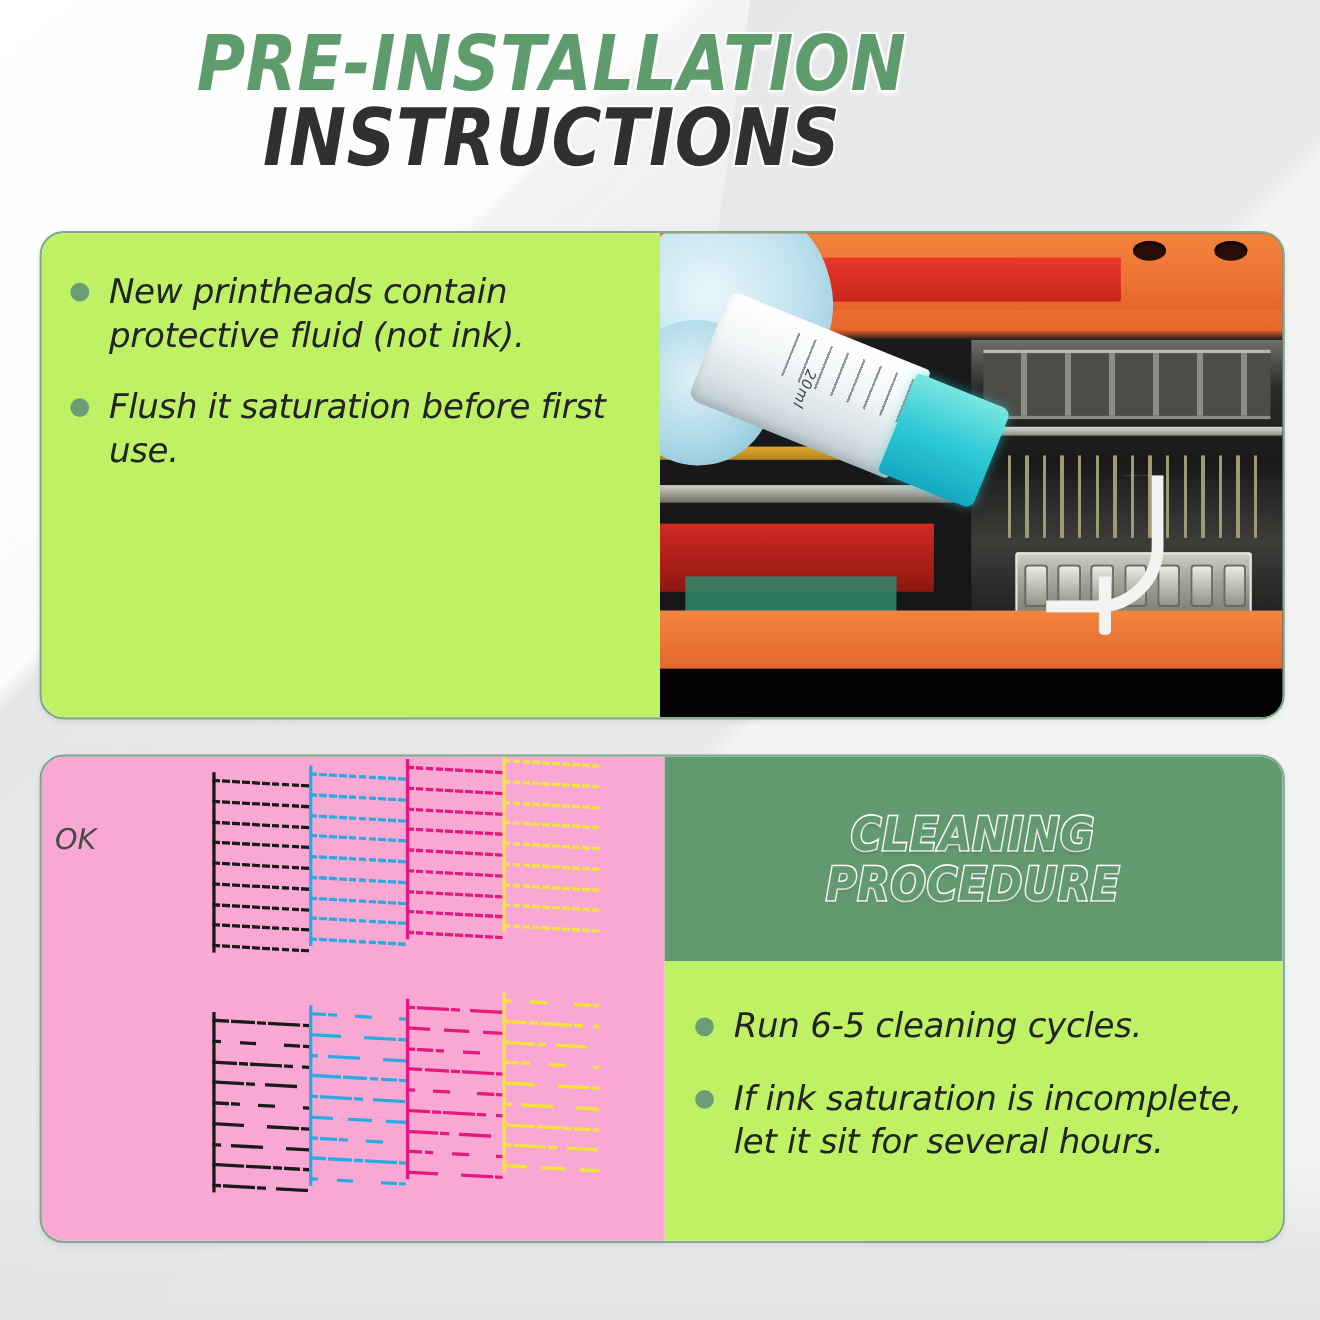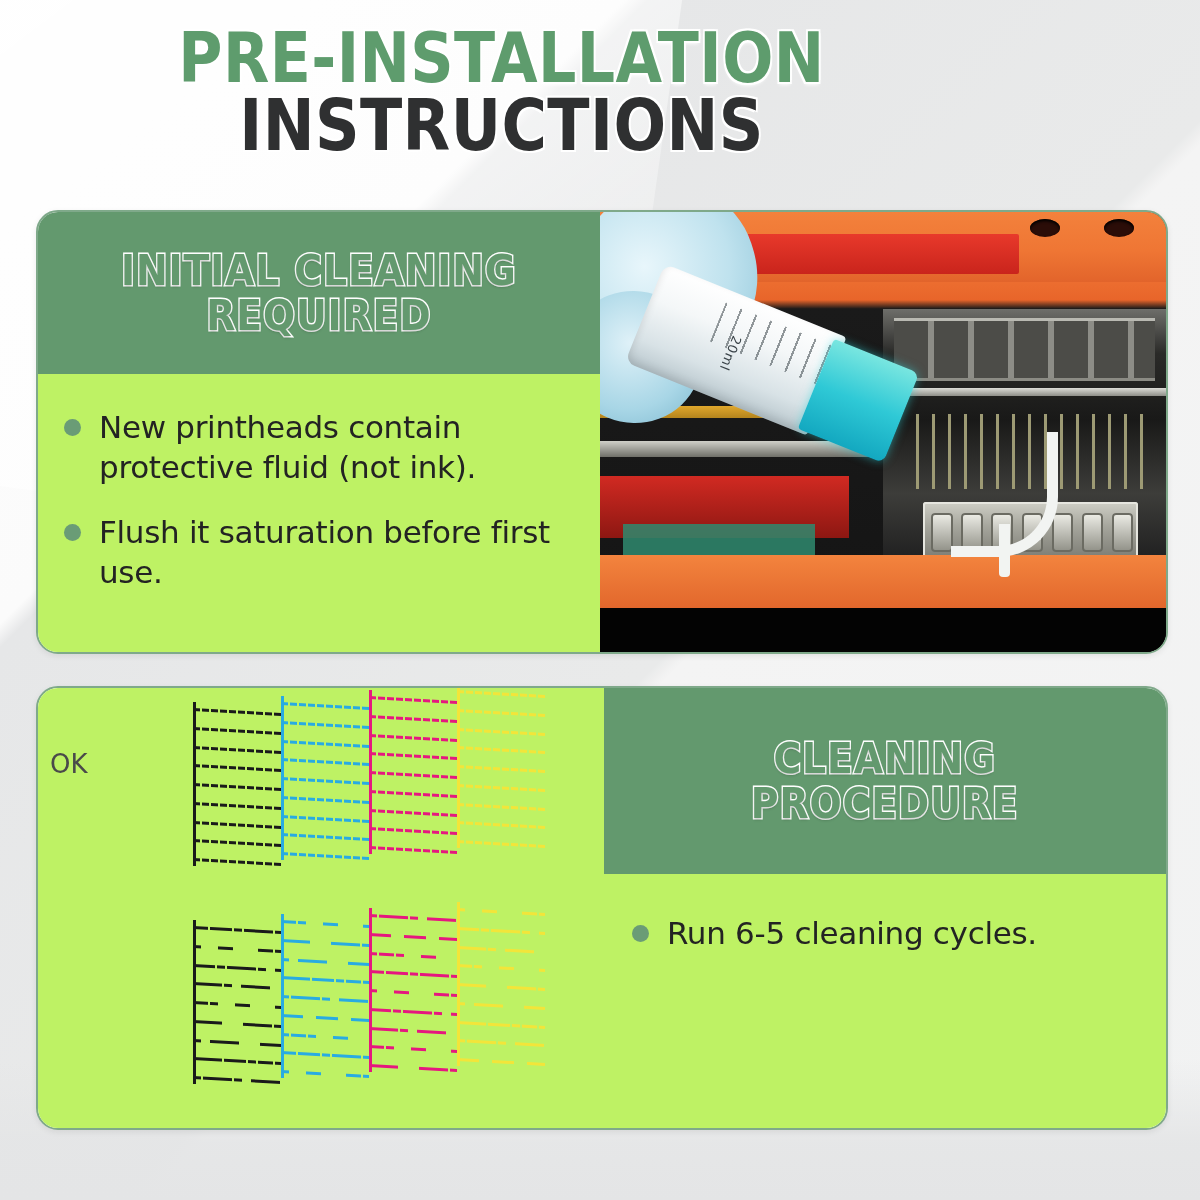--- a/index.html
+++ b/index.html
@@ -37,20 +37,21 @@
     background: linear-gradient(135deg, rgba(255,255,255,0.95) 0%, rgba(255,255,255,0.55) 60%, rgba(255,255,255,0) 100%);
     transform: rotate(8deg);
     z-index: 1;
   }
 
   #page {
     position: relative;
     z-index: 2;
     width: 1003px;
     height: 1200px;
+    font-style: italic;
   }
 
   
   #headline {
     position: absolute;
     left: 0; right: 0; top: 26px;
     text-align: center;
     line-height: 0.92;
   }
   .hl-line {
@@ -179,21 +180,21 @@
   #card-procedure .green-head {
     height: 186px;
     padding: 0 14px;
   }
   #card-procedure .bullets {
     flex: 1 1 auto;
     padding: 40px 28px 26px 28px;
   }
   #nozzle-pane {
     flex: 1 1 auto;
-    background: #bef264;
+    background: #f9a8d4;
     position: relative;
   }
 
   
   .ph { position: absolute; }
   #ph-bg        { inset: 0; background: linear-gradient(180deg,#f07a36 0%,#ee7132 14%,#e8652a 20%,#1a1a1a 22%,#141414 100%); }
   #ph-topbar    { left:0; right:0; top:0; height: 16%; background: linear-gradient(180deg,#f3813c 0%,#ef7634 55%,#e2642b 100%); }
   #ph-redband   { left:0; right:26%; top: 5%;  height: 9%;  background: linear-gradient(180deg,#e8392b 0%,#c9241c 100%); border-radius: 2px; }
   #ph-hole1     { left: 76%; top: 1.5%; width: 30px; height: 18px; background: #2b0d08; border-radius: 50%; box-shadow: inset 0 2px 3px #000; }
   #ph-hole2     { left: 89%; top: 1.5%; width: 30px; height: 18px; background: #2b0d08; border-radius: 50%; box-shadow: inset 0 2px 3px #000; }
@@ -295,26 +296,20 @@
   <div id="headline">
     <span class="hl-line" id="hl-top">PRE-INSTALLATION</span>
     <span class="hl-line" id="hl-bottom">INSTRUCTIONS</span>
   </div>
 
   <div class="card" id="card-cleaning">
     <div class="card-inner">
 
       <div class="left-col">
 
-        <div class="green-head">
-          <div class="green-head-title">
-            <span>INITIAL CLEANING</span><br>
-            <span>REQUIRED</span>
-          </div>
-        </div>
 
         <div class="bullets">
           <div class="bullet-row">
             <span class="bullet-dot"></span>
             <span class="bullet-text">New printheads contain protective fluid (not ink).</span>
           </div>
           <div class="bullet-row">
             <span class="bullet-dot"></span>
             <span class="bullet-text">Flush it saturation before first use.</span>
           </div>
@@ -497,20 +492,24 @@
             <span>CLEANING</span><br>
             <span>PROCEDURE</span>
           </div>
         </div>
 
         <div class="bullets">
           <div class="bullet-row">
             <span class="bullet-dot"></span>
             <span class="bullet-text">Run 6-5 cleaning cycles.</span>
           </div>
+          <div class="bullet-row">
+            <span class="bullet-dot"></span>
+            <span class="bullet-text">If ink saturation is incomplete, let it sit for several hours.</span>
+          </div>
         </div>
 
       </div>
 
     </div>
   </div>
 
 </div>
 
 </body></html>

